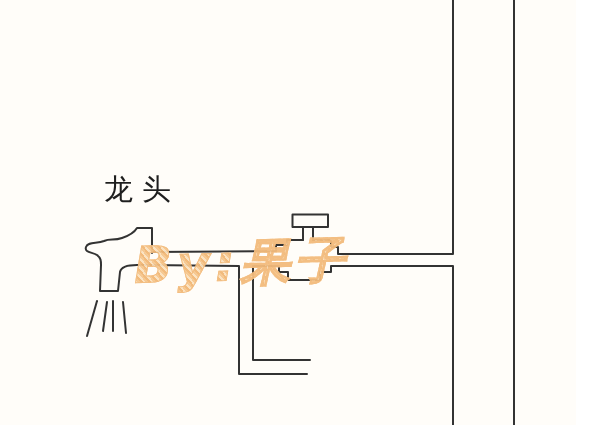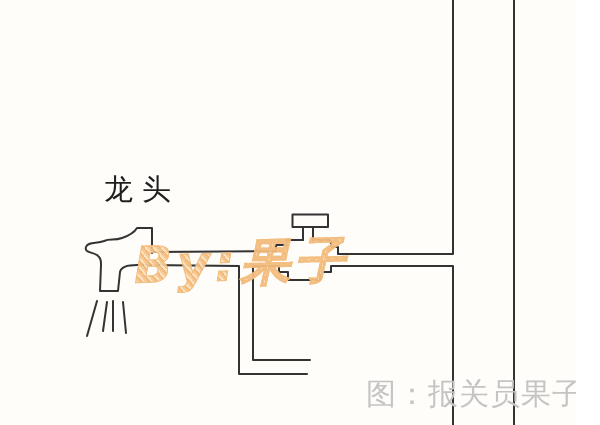--- a/index.html
+++ b/index.html
@@ -89,15 +89,14 @@
                M253,266 L279,266 L279,272 L288,272 L288,280 L320,280
                L320,272 L331,272 L331,266 L453,266 L453,425"></path>
     </g>
   </svg>
 
   <div class="label label-faucet">龙头</div>
 
 
   <div class="watermark">By:果子</div>
 
-  <div class="caption">图：报关员果子</div>
 
 </div>
 
 </body></html>

